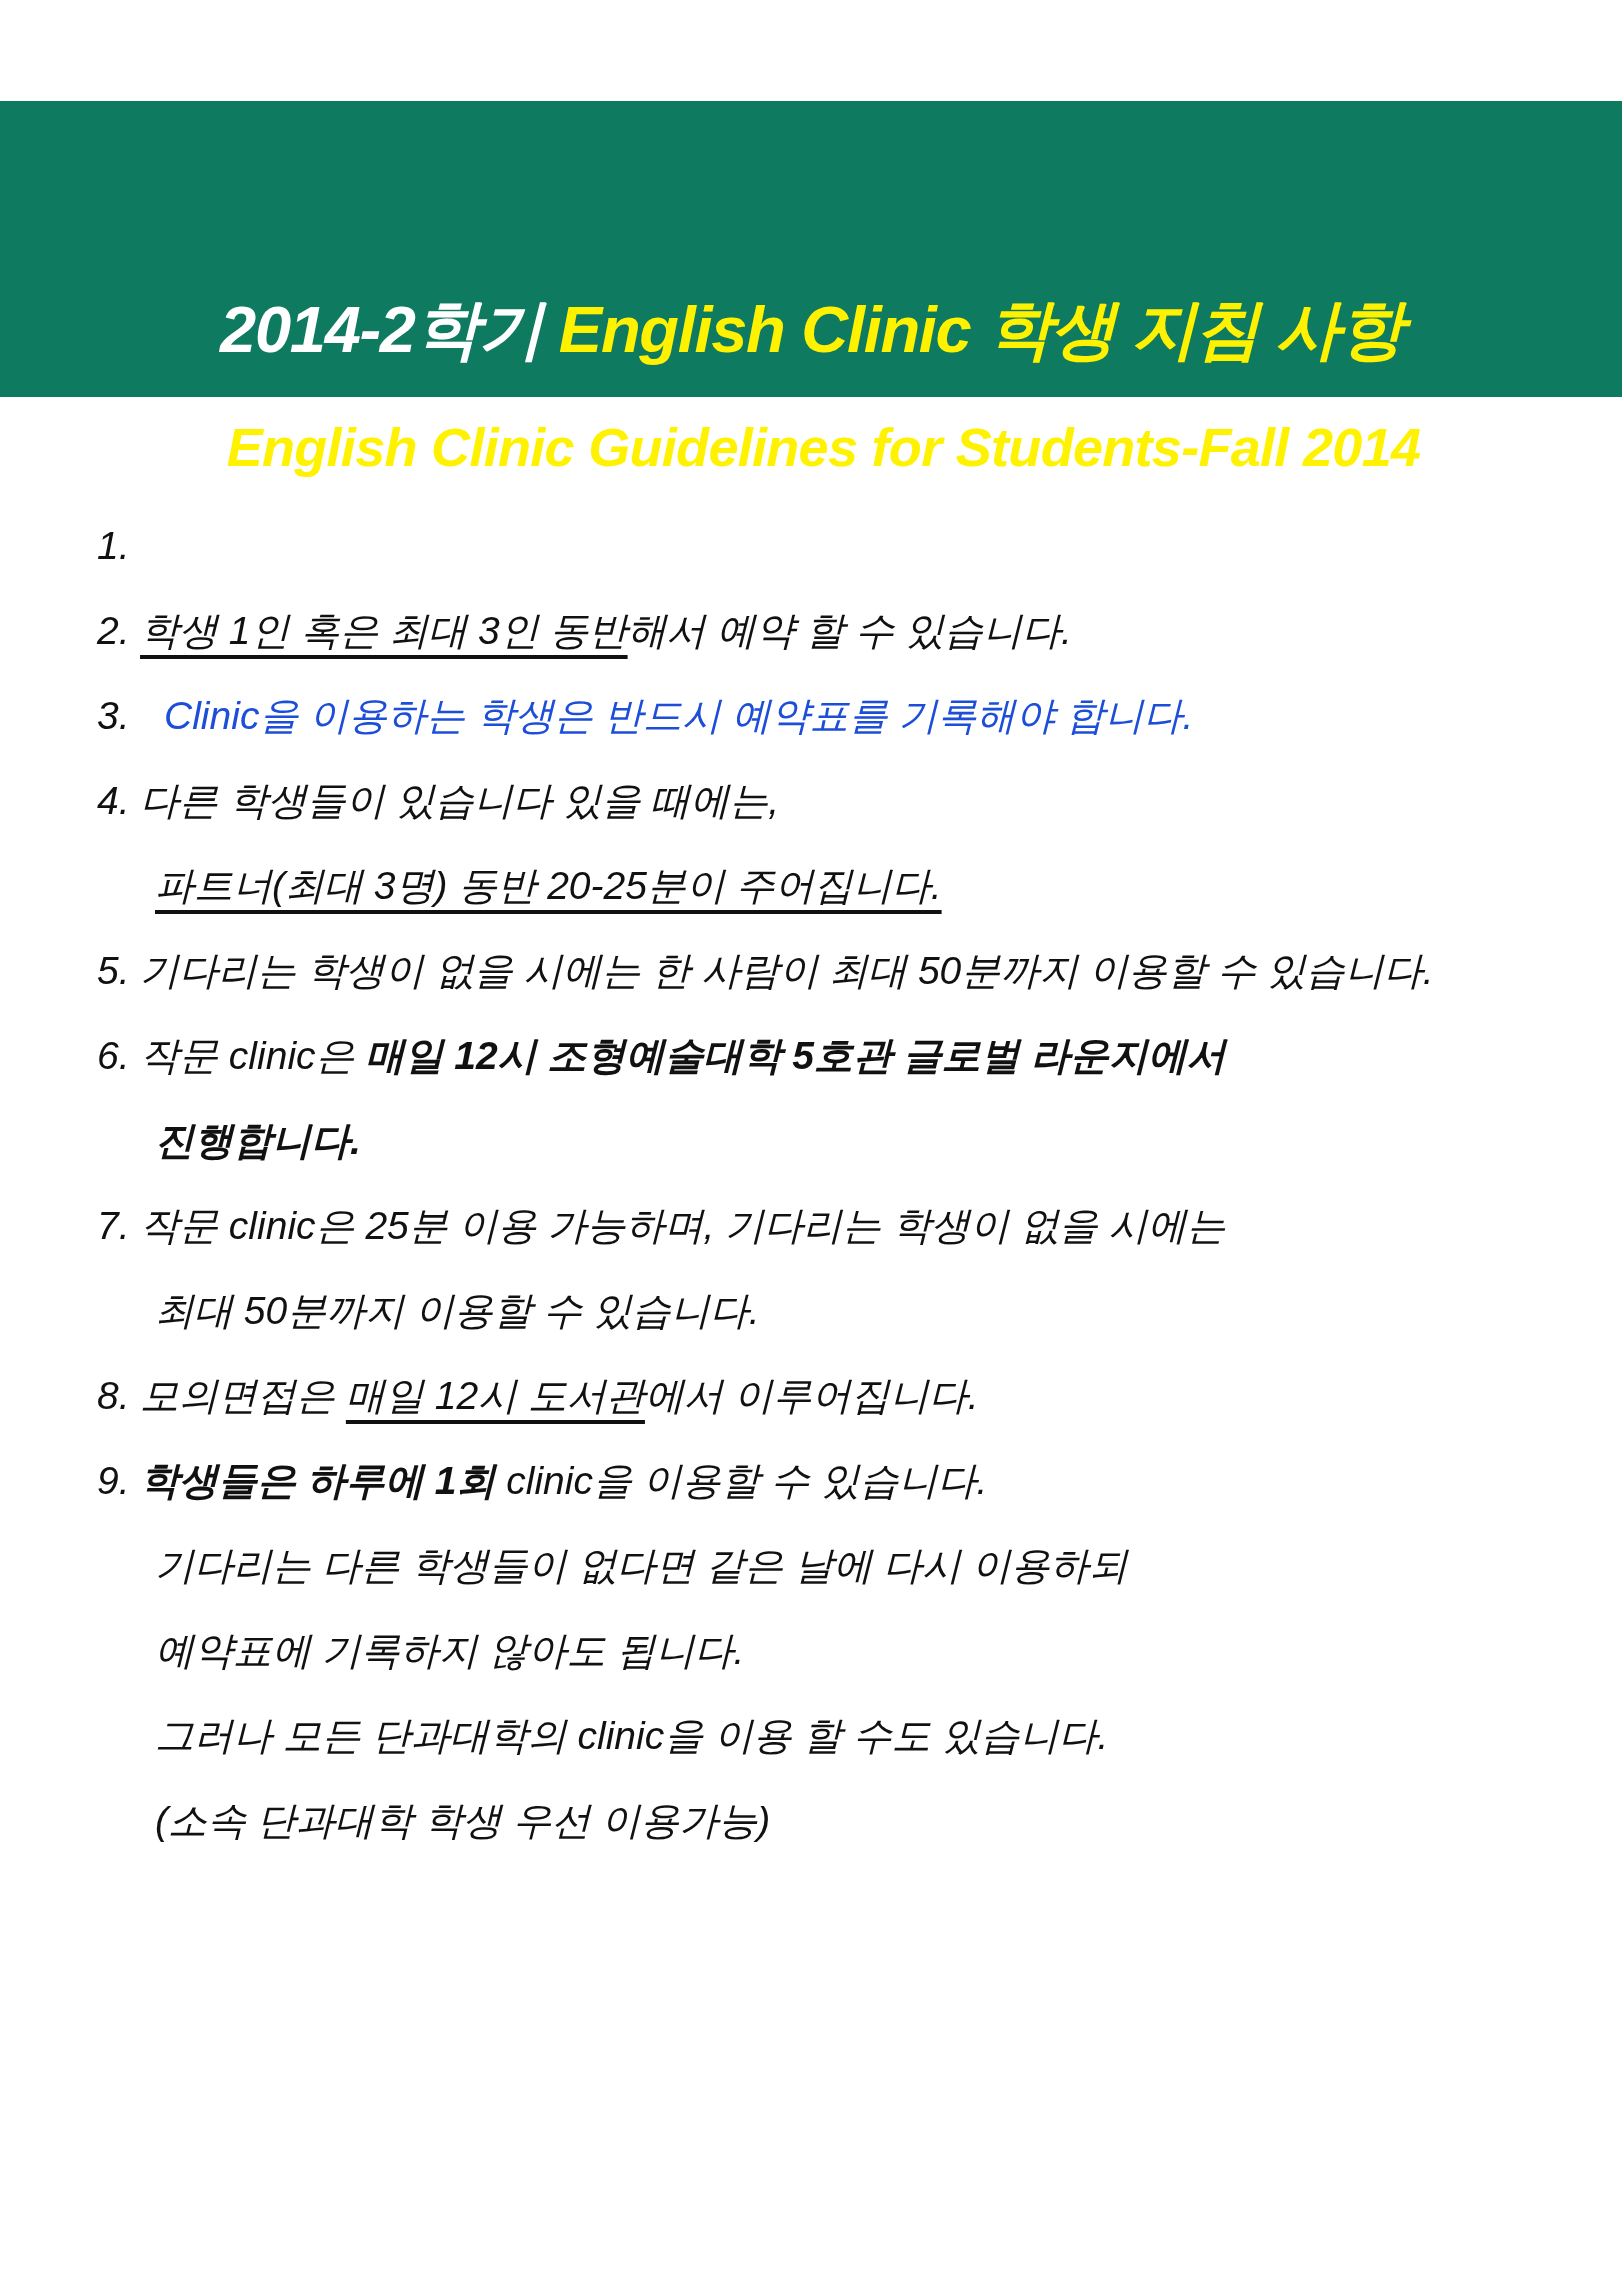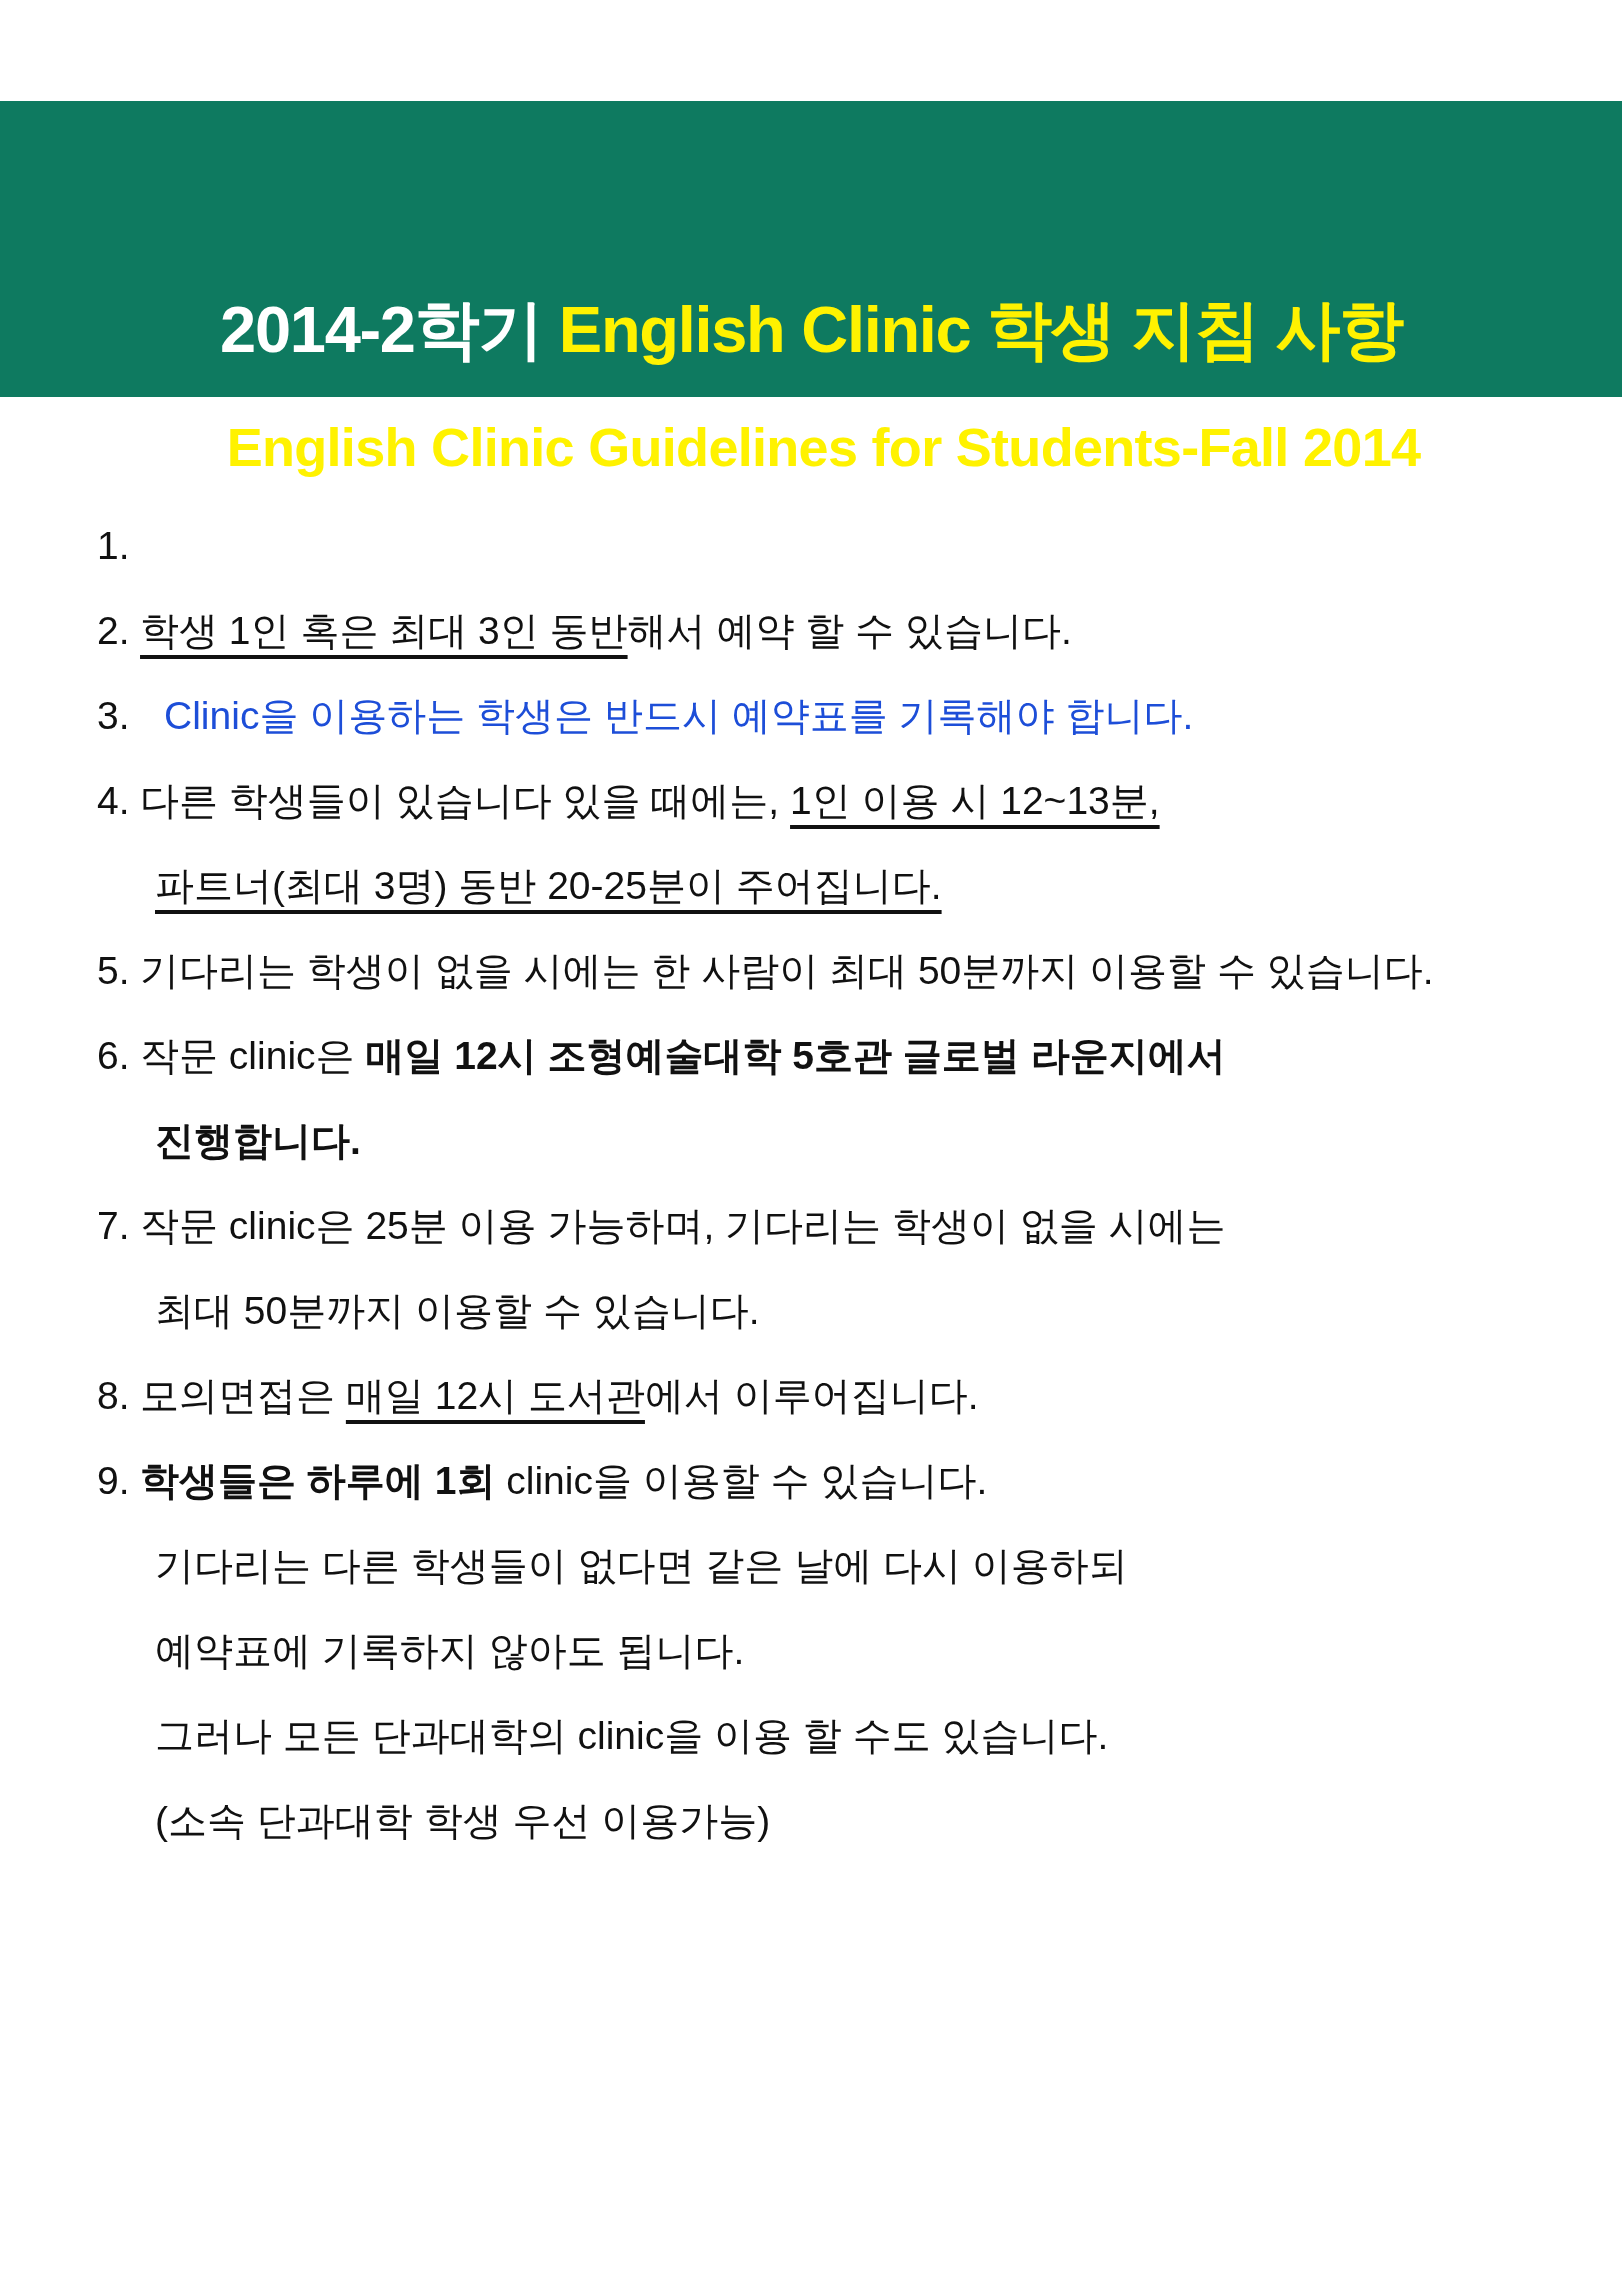--- a/index.html
+++ b/index.html
@@ -1,17 +1,17 @@
 <!DOCTYPE html>
 <html style="font-size:10.5px"><head>
 <meta charset="utf-8">
 <style>
   * { margin:0; padding:0; box-sizing:border-box; }
   body { background:#ffffff; font-family:"Liberation Sans","DejaVu Sans",sans-serif; }
-  .page { position:relative; width:1623px; height:1953px; background:#ffffff; overflow:hidden; }
+  .page { position:relative; width:1623px; height:1953px; background:#ffffff; overflow:hidden;font-style:italic; }
 
   
   .header-band { position:absolute; left:0; top:101px; width:1623px; height:296px; background:#0e7a60; }
   .header-line1 { position:absolute; left:0; top:196px; width:100%; text-align:center;
                   font-size:65px; font-weight:bold; letter-spacing:-1.3px; line-height:1;
                   white-space:nowrap; }
   .header-line1 .white-part { color:#ffffff; }
   .header-line1 .yellow-part { color:#fff200; }
   .header-line2 { position:absolute; left:0; top:319px; width:100%; text-align:center;
                   font-size:54px; font-weight:bold; letter-spacing:-0.7px; line-height:1;
@@ -73,21 +73,21 @@
     <div class="header-line1">
       <span class="white-part">2014-2학기 </span><span class="yellow-part">English Clinic 학생 지침 사항</span>
     </div>
     <div class="header-line2">English Clinic Guidelines for Students-Fall 2014</div>
   </div>
 
   <div class="guidelines">
       <div class="gl-line"><span class="gl-num">1.</span></div>
       <div class="gl-line"><span class="gl-num">2.</span><span class="u">학생 1인 혹은 최대 3인 동반</span><span>해서 예약 할 수 있습니다.</span></div>
       <div class="gl-line"><span class="gl-num">3.</span><span style="color: #1d4ed8; margin-left: 24px;">Clinic을 이용하는 학생은 반드시 예약표를 기록해야 합니다.</span></div>
-      <div class="gl-line"><span class="gl-num">4.</span><span>다른 학생들이 있습니다 있을 때에는, </span><span class="u">1인 이용 시 12~13분,</span></div>
+      <div class="gl-line"><span class="gl-num">4.</span><span>다른 학생들이 있습니다 있을 때에는, </span></div>
       <div class="gl-line indent"><span class="u">파트너(최대 3명) 동반 20-25분이 주어집니다.</span></div>
       <div class="gl-line"><span class="gl-num">5.</span><span>기다리는 학생이 없을 시에는 한 사람이 최대 50분까지 이용할 수 있습니다.</span></div>
       <div class="gl-line"><span class="gl-num">6.</span><span>작문 clinic은 </span><span class="b">매일 12시 조형예술대학 5호관 글로벌 라운지에서</span></div>
       <div class="gl-line indent"><span class="b">진행합니다.</span></div>
       <div class="gl-line"><span class="gl-num">7.</span><span>작문 clinic은 25분 이용 가능하며, 기다리는 학생이 없을 시에는</span></div>
       <div class="gl-line indent"><span>최대 50분까지 이용할 수 있습니다.</span></div>
       <div class="gl-line"><span class="gl-num">8.</span><span>모의면접은 </span><span class="u">매일 12시 도서관</span><span>에서 이루어집니다.</span></div>
       <div class="gl-line"><span class="gl-num">9.</span><span class="b">학생들은 하루에 1회</span><span> clinic을 이용할 수 있습니다.</span></div>
       <div class="gl-line indent"><span>기다리는 다른 학생들이 없다면 같은 날에 다시 이용하되</span></div>
       <div class="gl-line indent"><span>예약표에 기록하지 않아도 됩니다.</span></div>

